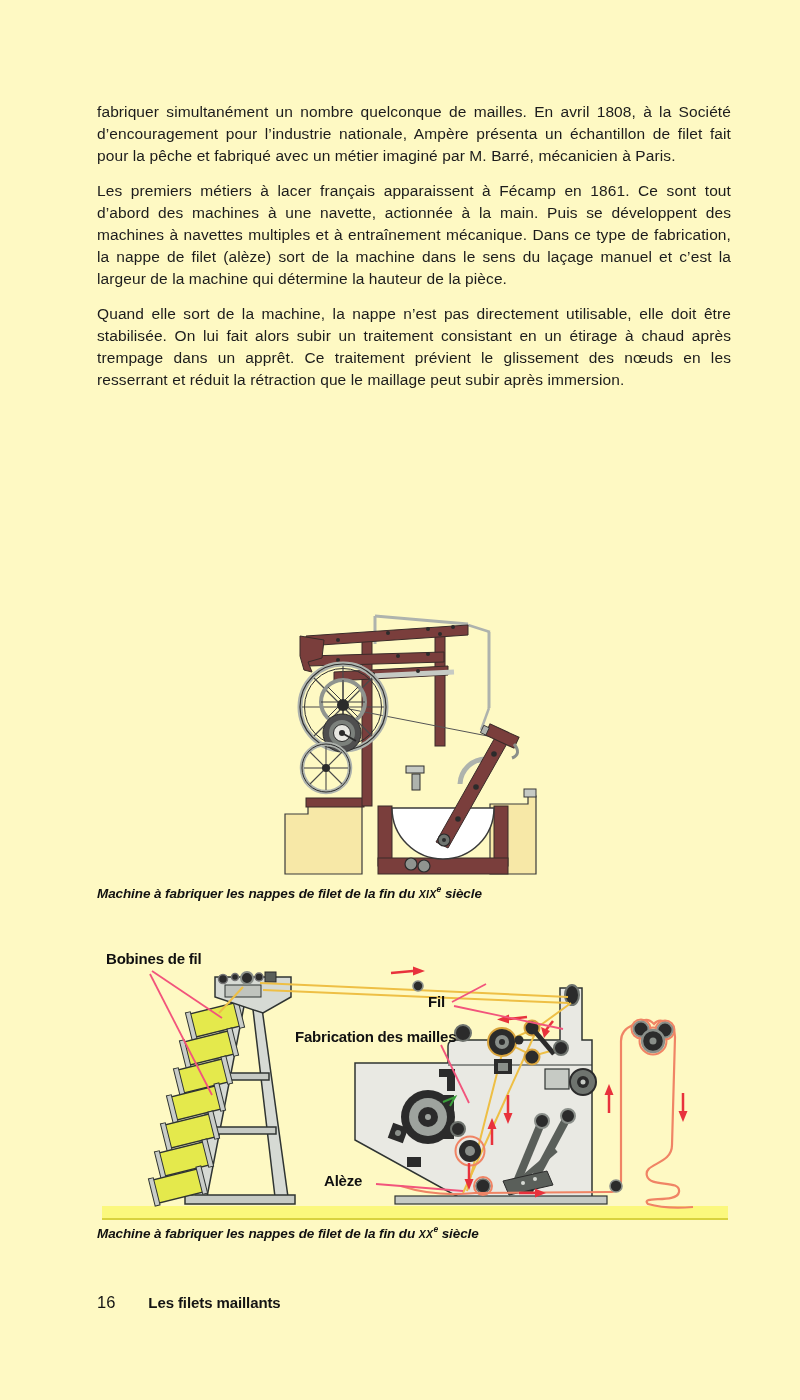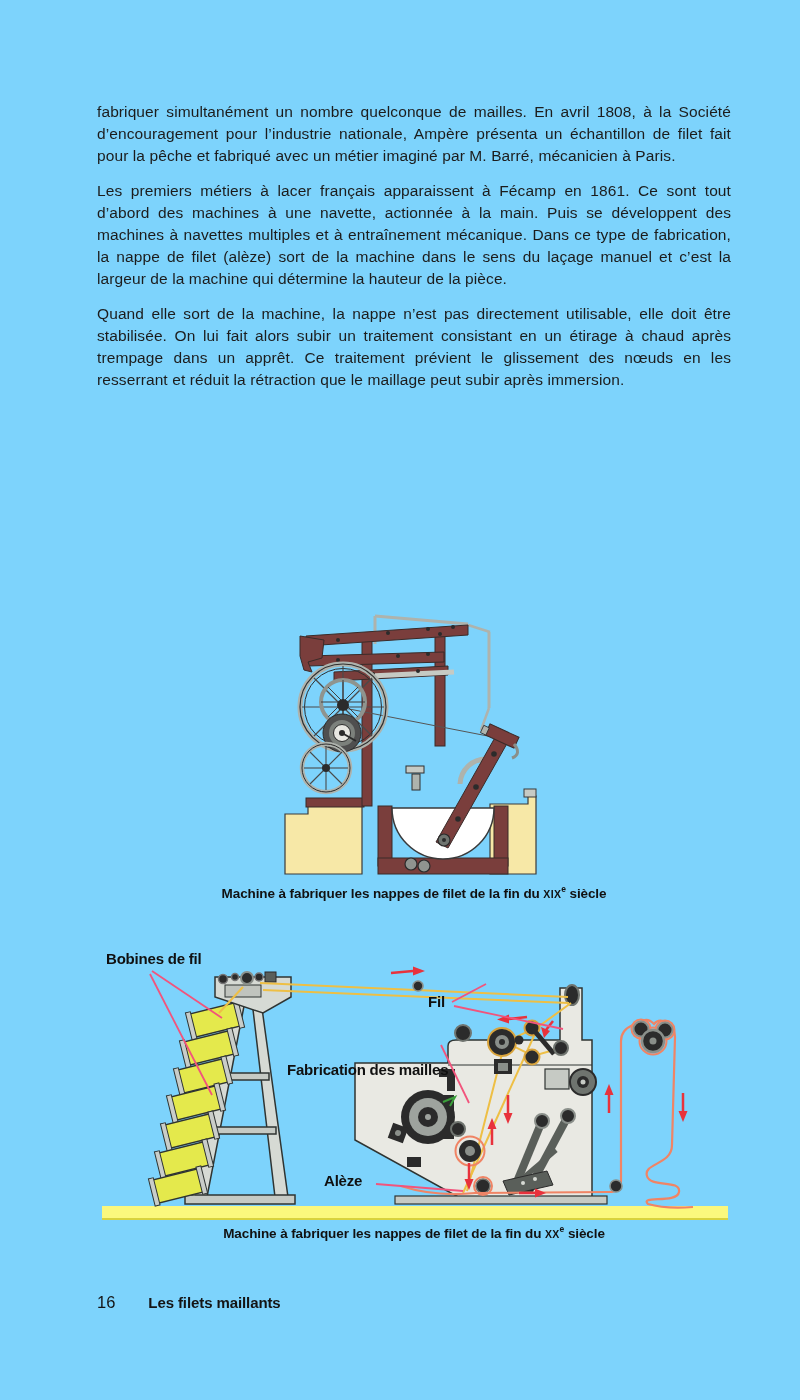--- a/index.html
+++ b/index.html
@@ -1,29 +1,29 @@
 <!DOCTYPE html>
 <html lang="fr"><head>
 <meta charset="utf-8">
 <style>
   html,body{margin:0;padding:0;background:#ffffff;}
   .page{
-    position:relative;width:800px;height:1400px;background:#7dd3fc;
+    position:relative;width:800px;height:1400px;background:#fef9c3;
     font-family:"Liberation Sans","DejaVu Sans",sans-serif;color:#1b1b1b;
     overflow:hidden;
   }
   .text-block{position:absolute;left:97px;top:101px;width:634px;}
   .text-block p{
     margin:0 0 13px 0;font-size:15.5px;line-height:22px;
     text-align:justify;letter-spacing:0.1px;color:#1c1c1c;
   }
   .figure{position:absolute;}
   .caption{
-    position:absolute;left:97px;width:634px;text-align:center;
-    font-weight:bold;font-size:13.5px;letter-spacing:-0.1px;color:#111;
+    position:absolute;left:97px;width:634px;text-align:left;
+    font-weight:bold;font-size:13.5px;letter-spacing:-0.1px;color:#111;font-style:italic;
   }
   .caption .sc{text-transform:uppercase;font-size:10.5px;letter-spacing:0.3px;}
   .caption sup{font-size:8.5px;vertical-align:6px;}
   .cap1{top:884px;}
   .cap2{top:1224px;}
   .fig-label{
     position:absolute;font-size:15px;font-weight:bold;color:#101010;
     white-space:nowrap;letter-spacing:-0.2px;
   }
   .footer{position:absolute;left:97px;top:1293px;font-size:16px;}
@@ -324,21 +324,21 @@
         <line x1="55" y1="29" x2="117" y2="150"></line>
         <line x1="357" y1="57" x2="391" y2="39"></line>
         <line x1="359" y1="61" x2="468" y2="84"></line>
         <line x1="346" y1="100" x2="374" y2="158"></line>
         <line x1="281" y1="239" x2="368" y2="246"></line>
       </g>
     </svg>
 
     <div class="fig-label" style="left:11px;top:5px;text-align:right;">Bobines de fil</div>
     <div class="fig-label" style="left:333px;top:48px;text-align:right;">Fil</div>
-    <div class="fig-label" style="left:192px;top:83px;margin-top:33px;">Fabrication des mailles</div>
+    <div class="fig-label" style="left:200px;top:83px;">Fabrication des mailles</div>
     <div class="fig-label" style="left:229px;top:227px;">Alèze</div>
   </div>
 
   <div class="caption cap2">
     <span>Machine à fabriquer les nappes de filet de la fin du</span>
     <span class="sc">xx</span><sup>e</sup>
     <span>siècle</span>
   </div>
 
   <div class="footer">

